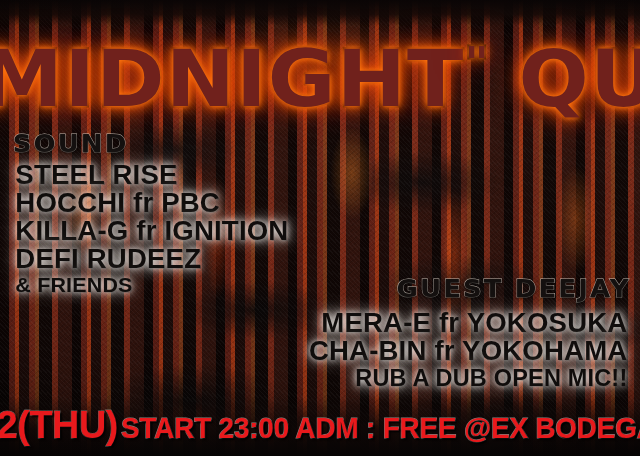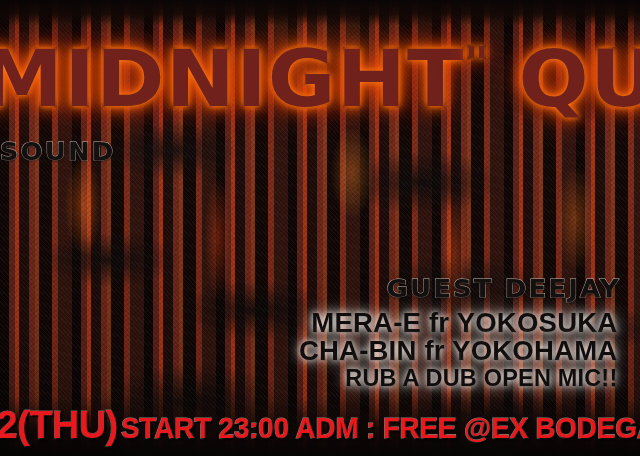--- a/index.html
+++ b/index.html
@@ -130,26 +130,26 @@
       0 0 6px rgba(255,252,248,.92),
       0 0 13px rgba(255,248,240,.72),
       0 0 22px rgba(255,245,235,.45),
       1px 1px 0 rgba(0,0,0,.5);
     white-space:nowrap;
   }
   .name.sm{font-size:21px;line-height:22px;}
   .name.md{font-size:23px;line-height:24px;}
 
   
-  .sound-block{position:absolute;left:2px;top:129px;margin-top:8px;}
+  .sound-block{position:absolute;left:18px;top:129px;}
   .sound-list{margin-top:4px;}
   .sound-list .name{margin-top:1px;}
 
   
-  .guest-block{position:absolute;right:26px;top:274px;text-align:right;}
+  .guest-block{position:absolute;right:16px;top:274px;text-align:right;}
   .guest-list{margin-top:7px;}
   .guest-list .name{margin-top:1px;}
 
   
   .infobar{
     position:absolute;left:0;right:0;bottom:12px;
     display:flex;align-items:baseline;justify-content:center;
     white-space:nowrap;
   }
   .info-date{
@@ -195,20 +195,27 @@
 
   <div class="content">
 
     <div class="title">
       <span class="title-inner">MIDNIGHT</span><span class="title-tick">"</span>
       <span class="title-inner">QUAKE</span>
     </div>
 
     <div class="sound-block">
       <div class="hdr">SOUND</div>
+      <div class="sound-list">
+        <div class="name">STEEL RISE</div>
+        <div class="name">HOCCHI fr PBC</div>
+        <div class="name">KILLA-G fr IGNITION</div>
+        <div class="name">DEFI RUDEEZ</div>
+        <div class="name sm">&amp; FRIENDS</div>
+      </div>
     </div>
 
     <div class="guest-block">
       <div class="hdr">GUEST DEEJAY</div>
       <div class="guest-list">
         <div class="name">MERA-E fr YOKOSUKA</div>
         <div class="name">CHA-BIN fr YOKOHAMA</div>
         <div class="name md">RUB A DUB OPEN MIC!!</div>
       </div>
     </div>

